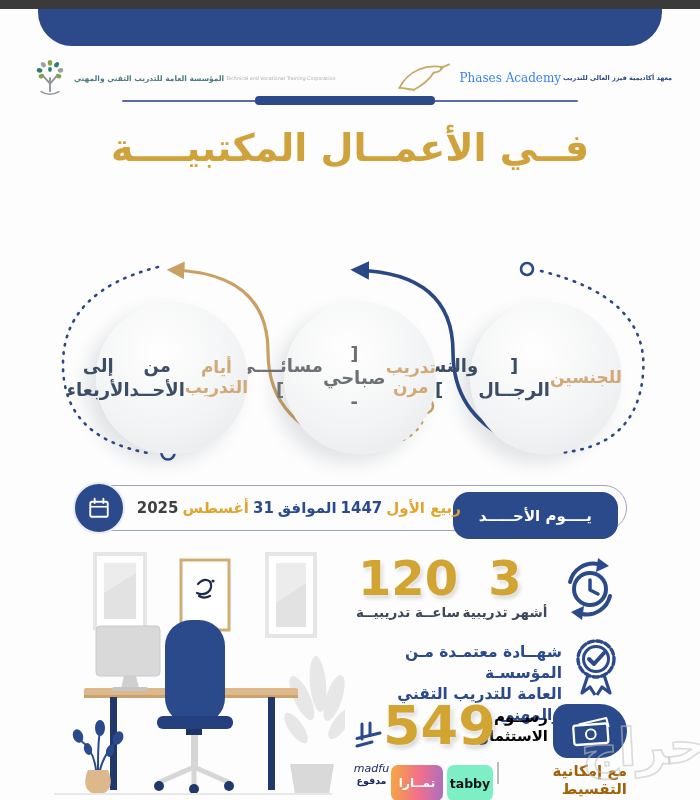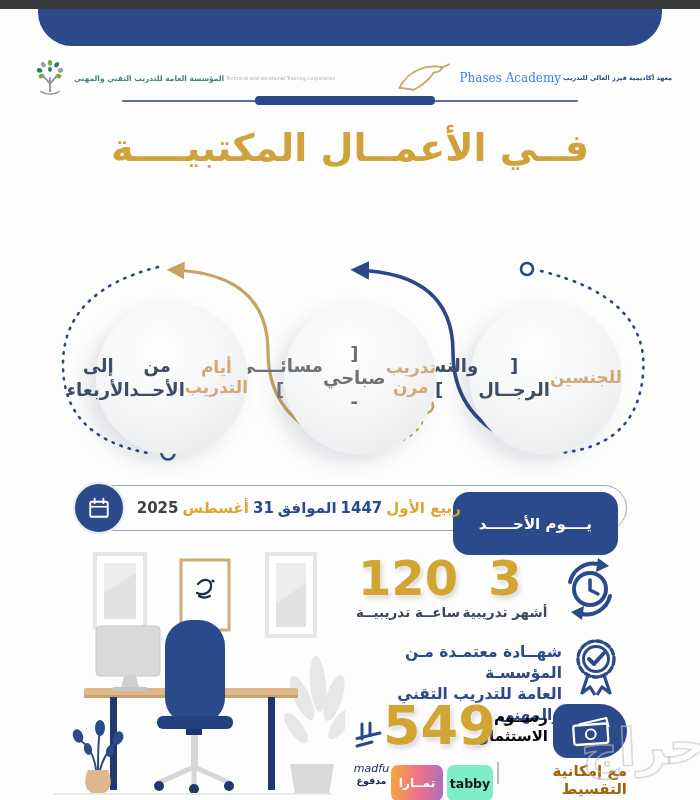--- a/index.html
+++ b/index.html
@@ -44,21 +44,21 @@
   .c-flex{left:284px;top:302px;}
   .c-days{left:96px;top:302px;}
   .arrows-svg{left:0;top:0;width:700px;height:800px;z-index:1;pointer-events:none;}
 
   
   .date-bar{left:75px;top:485px;width:550px;height:44px;background:#fdfdfd;
             border:1.5px solid #9aa5bd;border-radius:24px;z-index:2;}
   .cal-badge{left:-3px;top:-4px;width:48px;height:48px;border-radius:50%;background:#2b4a8b;
              border:2px solid #e9ecf3;display:flex;align-items:center;justify-content:center;}
   .day-pill{right:8px;top:6px;height:31px;background:#2b4a8b;border-radius:16px;
-            display:flex;align-items:center;padding:16px 26px;color:#fff;font-weight:bold;
+            display:flex;align-items:center;padding:8px 26px;color:#fff;font-weight:bold;
             font-size:15px;direction:rtl;}
   .date-text{left:90px;top:0;width:280px;height:44px;display:flex;align-items:center;
              justify-content:center;direction:rtl;font-weight:bold;font-size:15px;}
   .date-text span{margin:0 2px;white-space:nowrap;}
   .cn{color:#2b4a8b;} .cg{color:#e0a52e;} .cd{color:#3f3f3f;}
 
   
   .stat-val{font-size:48px;font-weight:bold;color:#d2a432;text-align:center;
             text-shadow:0 0 4px #ffffff,2px 3px 4px rgba(0,0,0,.18);}
   .stat-lab{font-size:13.5px;font-weight:bold;color:#3c4858;text-align:center;direction:rtl;white-space:nowrap;}

